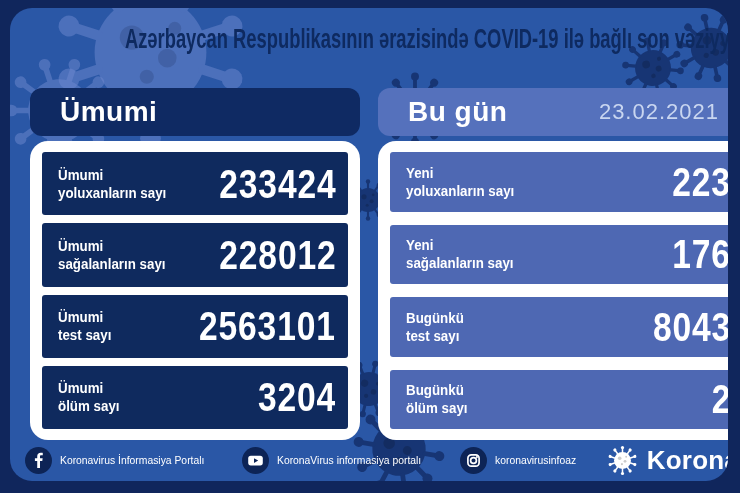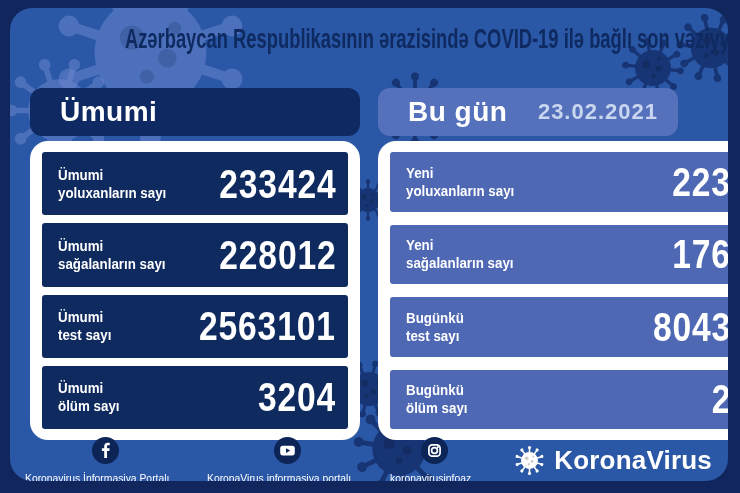--- a/index.html
+++ b/index.html
@@ -8,36 +8,36 @@
          font-family:"Liberation Sans",sans-serif;}
   .canvas{position:absolute;left:10px;top:8px;right:12px;bottom:12px;background:var(--c-background,#2a57a6);
           border-radius:22px;overflow:hidden;}
   .deco{position:absolute;pointer-events:none;}
   .virus-light{color:#6f89cf;opacity:.5;}
   .virus-dark{color:#15316e;opacity:.88;}
   .title{position:absolute;top:16px;left:0;width:100%;text-align:center;color:var(--c-title_text,#0e2a60);
          font-size:27px;font-weight:bold;white-space:nowrap;transform:scaleX(.68);transform-origin:50% 50%;}
   .panel-header{position:absolute;top:80px;height:48px;border-radius:12px;display:flex;align-items:center;box-sizing:border-box;}
   .panel-header.left{left:20px;width:330px;background:var(--c-navy_header,#0f2a63);padding-left:30px;}
-  .panel-header.right{left:368px;width:300px;background:var(--c-blue_header,#5571bc);padding:0 20px 0 30px;justify-content:space-between;}
+  .panel-header.right{left:368px;width:361px;background:var(--c-blue_header,#5571bc);padding:0 20px 0 30px;justify-content:space-between;}
   .panel-title{color:#fff;font-size:28px;font-weight:bold;letter-spacing:.5px;}
-  .date{color:var(--c-date_text,#c9d6f0);font-size:22px;font-weight:700;letter-spacing:1px;}
+  .date{color:var(--c-date_text,#c9d6f0);font-size:22px;font-weight:400;letter-spacing:1px;}
   .panel-body{position:absolute;top:133px;height:299px;background:#fff;border-radius:18px;padding:11px 12px;
               display:flex;flex-direction:column;box-sizing:border-box;}
   .panel-body.left{left:20px;width:330px;gap:8px;}
   .panel-body.right{left:368px;width:377px;gap:13px;}
   .stat-row{flex:1;border-radius:3px;display:flex;align-items:center;justify-content:space-between;padding:0 12px 0 16px;}
   .panel-body.left .stat-row{background:var(--c-navy_panel,#0f2a5e);}
   .panel-body.right .stat-row{background:var(--c-blue_row,#4e68b3);}
   .stat-label{color:#fff;font-weight:bold;font-size:14.5px;line-height:1.25;transform:scaleX(.92);transform-origin:left center;white-space:nowrap;}
   .stat-label span{display:block;}
   .stat-value{color:#fff;font-weight:bold;font-size:40px;line-height:1;letter-spacing:1px;
               transform:scaleX(.84);transform-origin:right center;white-space:nowrap;}
   .footer{position:absolute;left:15px;right:16px;bottom:4px;height:34px;display:flex;align-items:center;}
-  .social{display:flex;align-items:center;gap:8px;margin-right:22px;cursor:pointer;flex-direction:column;}
+  .social{display:flex;align-items:center;gap:8px;margin-right:22px;cursor:pointer;}
   .social-label{color:#fff;font-size:11.5px;white-space:nowrap;transform:scaleX(.9);transform-origin:left center;}
   .icon-circle{width:27px;height:27px;flex:0 0 27px;display:block;}
   .logo{margin-left:auto;display:flex;align-items:flex-start;gap:9px;}
   .logo-inner{display:flex;align-items:center;gap:9px;}
   .logo-text{color:#fff;font-size:26px;font-weight:bold;letter-spacing:.2px;line-height:30px;}
 </style>
 </head>
 <body>
 
 <svg width="0" height="0" style="position:absolute">

